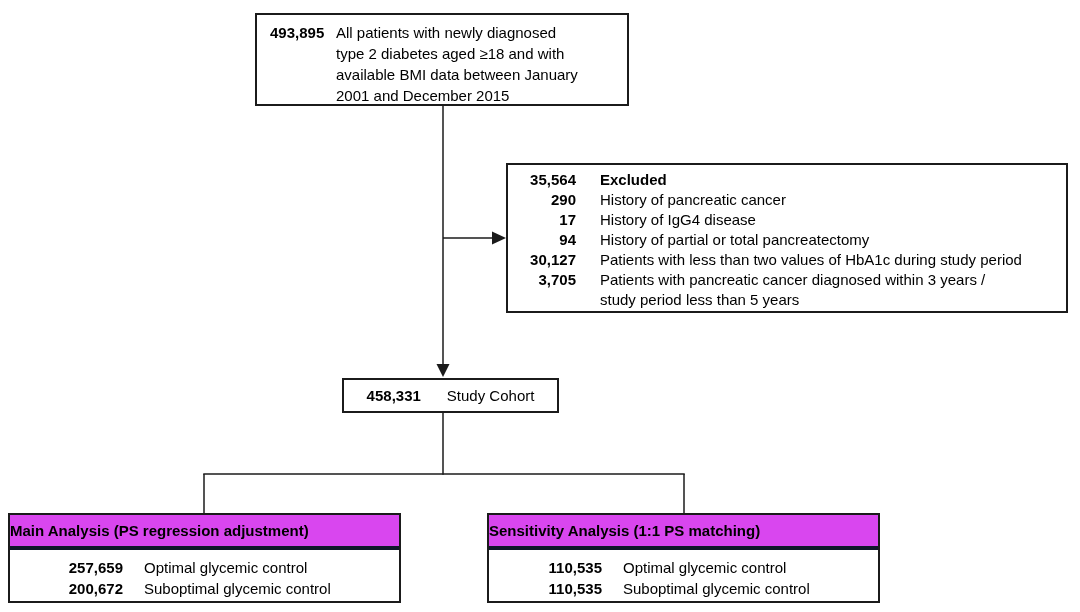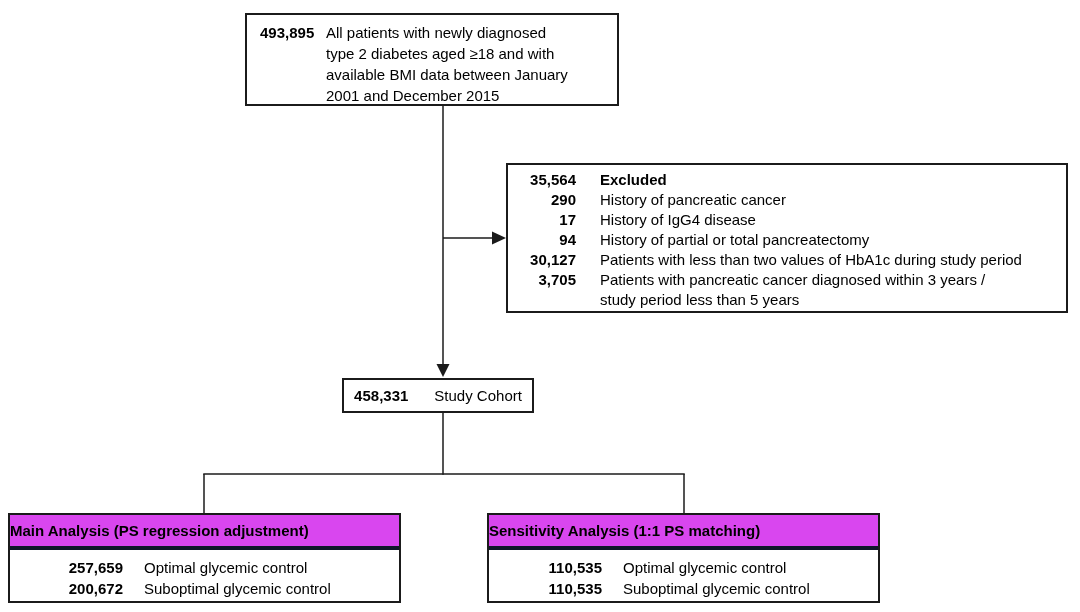--- a/index.html
+++ b/index.html
@@ -20,21 +20,21 @@
     width: 1080px; height: 612px;
   }
   .box {
     position: absolute;
     background: #ffffff;
     border: 2px solid #1b1b1b;
     box-sizing: border-box;
   }
   
   .top-box {
-    left: 245px; top: 13px;
+    left: 255px; top: 13px;
     width: 374px; height: 93px;
     padding: 7px 0 8px 13px;
     display: flex;
     align-items: flex-start;
     line-height: 21px;
   }
   .top-box .num { flex: 0 0 66px; font-weight: 700; }
   .top-box .desc { width: 245px; }
   
   .excluded-box {
@@ -43,21 +43,21 @@
     padding-top: 5px;
     line-height: 20px;
   }
   .exc-row { display: flex; align-items: flex-start; }
   .exc-row .num { flex: 0 0 54px; margin-left: 14px; text-align: right; font-weight: 700; }
   .exc-row .desc { margin-left: 24px; width: 462px; }
   .exc-row .desc.bold { font-weight: 700; }
   
   .cohort-box {
     left: 342px; top: 378px;
-    width: 192px; height: 35px;
+    width: 217px; height: 35px;
     display: flex;
     align-items: center;
     justify-content: center;
     gap: 26px;
   }
   .cohort-box .num { font-weight: 700; }
   
   .analysis-box { top: 513px; width: 393px; height: 90px; }
   .main-box { left: 8px; }
   .sens-box { left: 487px; }

